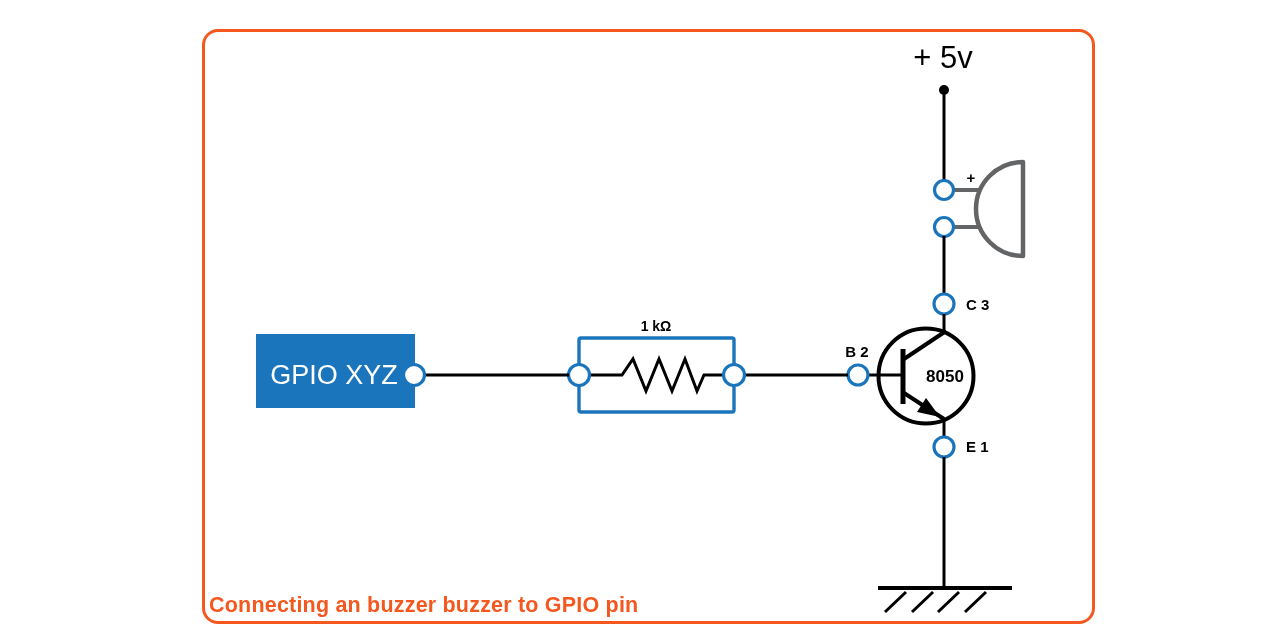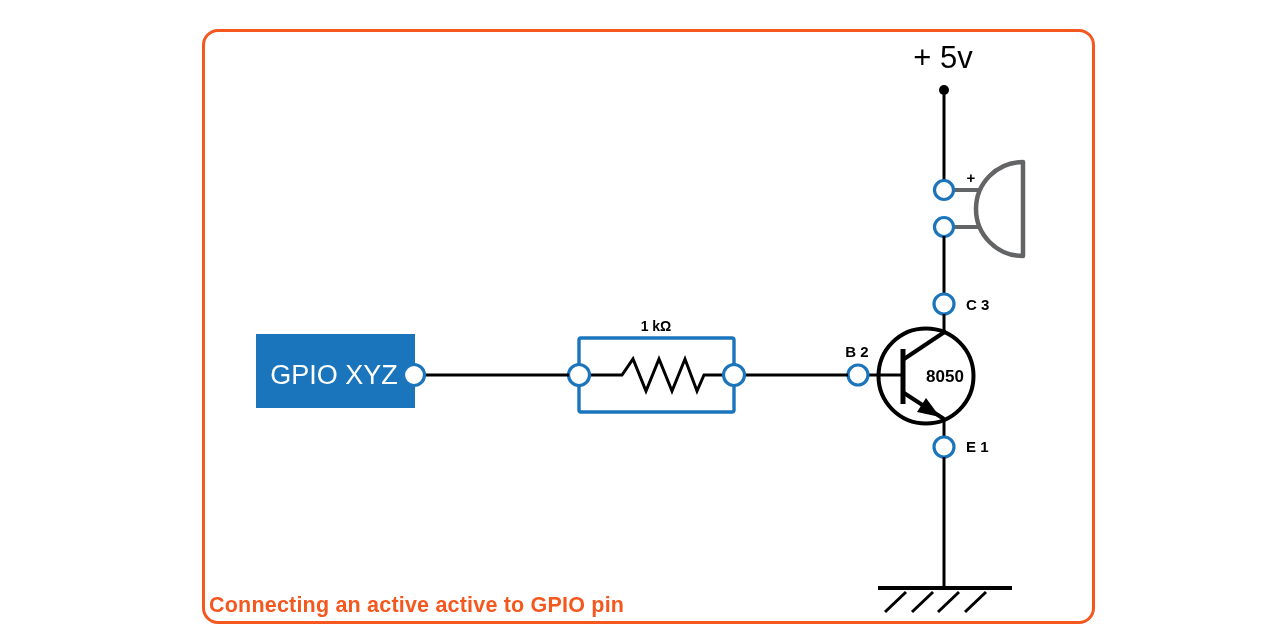--- a/index.html
+++ b/index.html
@@ -114,13 +114,13 @@
   <circle class="terminal" cx="579" cy="375" r="10.5"></circle>
   <circle class="terminal" cx="734" cy="375" r="10.5"></circle>
 
   <line class="wire" x1="424" y1="375" x2="569" y2="375"></line>
   <rect class="blue-fill" x="256" y="334" width="159" height="74"></rect>
   <text class="lbl-gpio" x="334" y="384" text-anchor="middle">GPIO XYZ</text>
   <circle class="terminal" cx="414" cy="375" r="10.5"></circle>
 
 </svg>
 
-<div class="caption">Connecting an active active to GPIO pin</div>
+<div class="caption">Connecting an buzzer buzzer to GPIO pin</div>
 
 </body></html>

